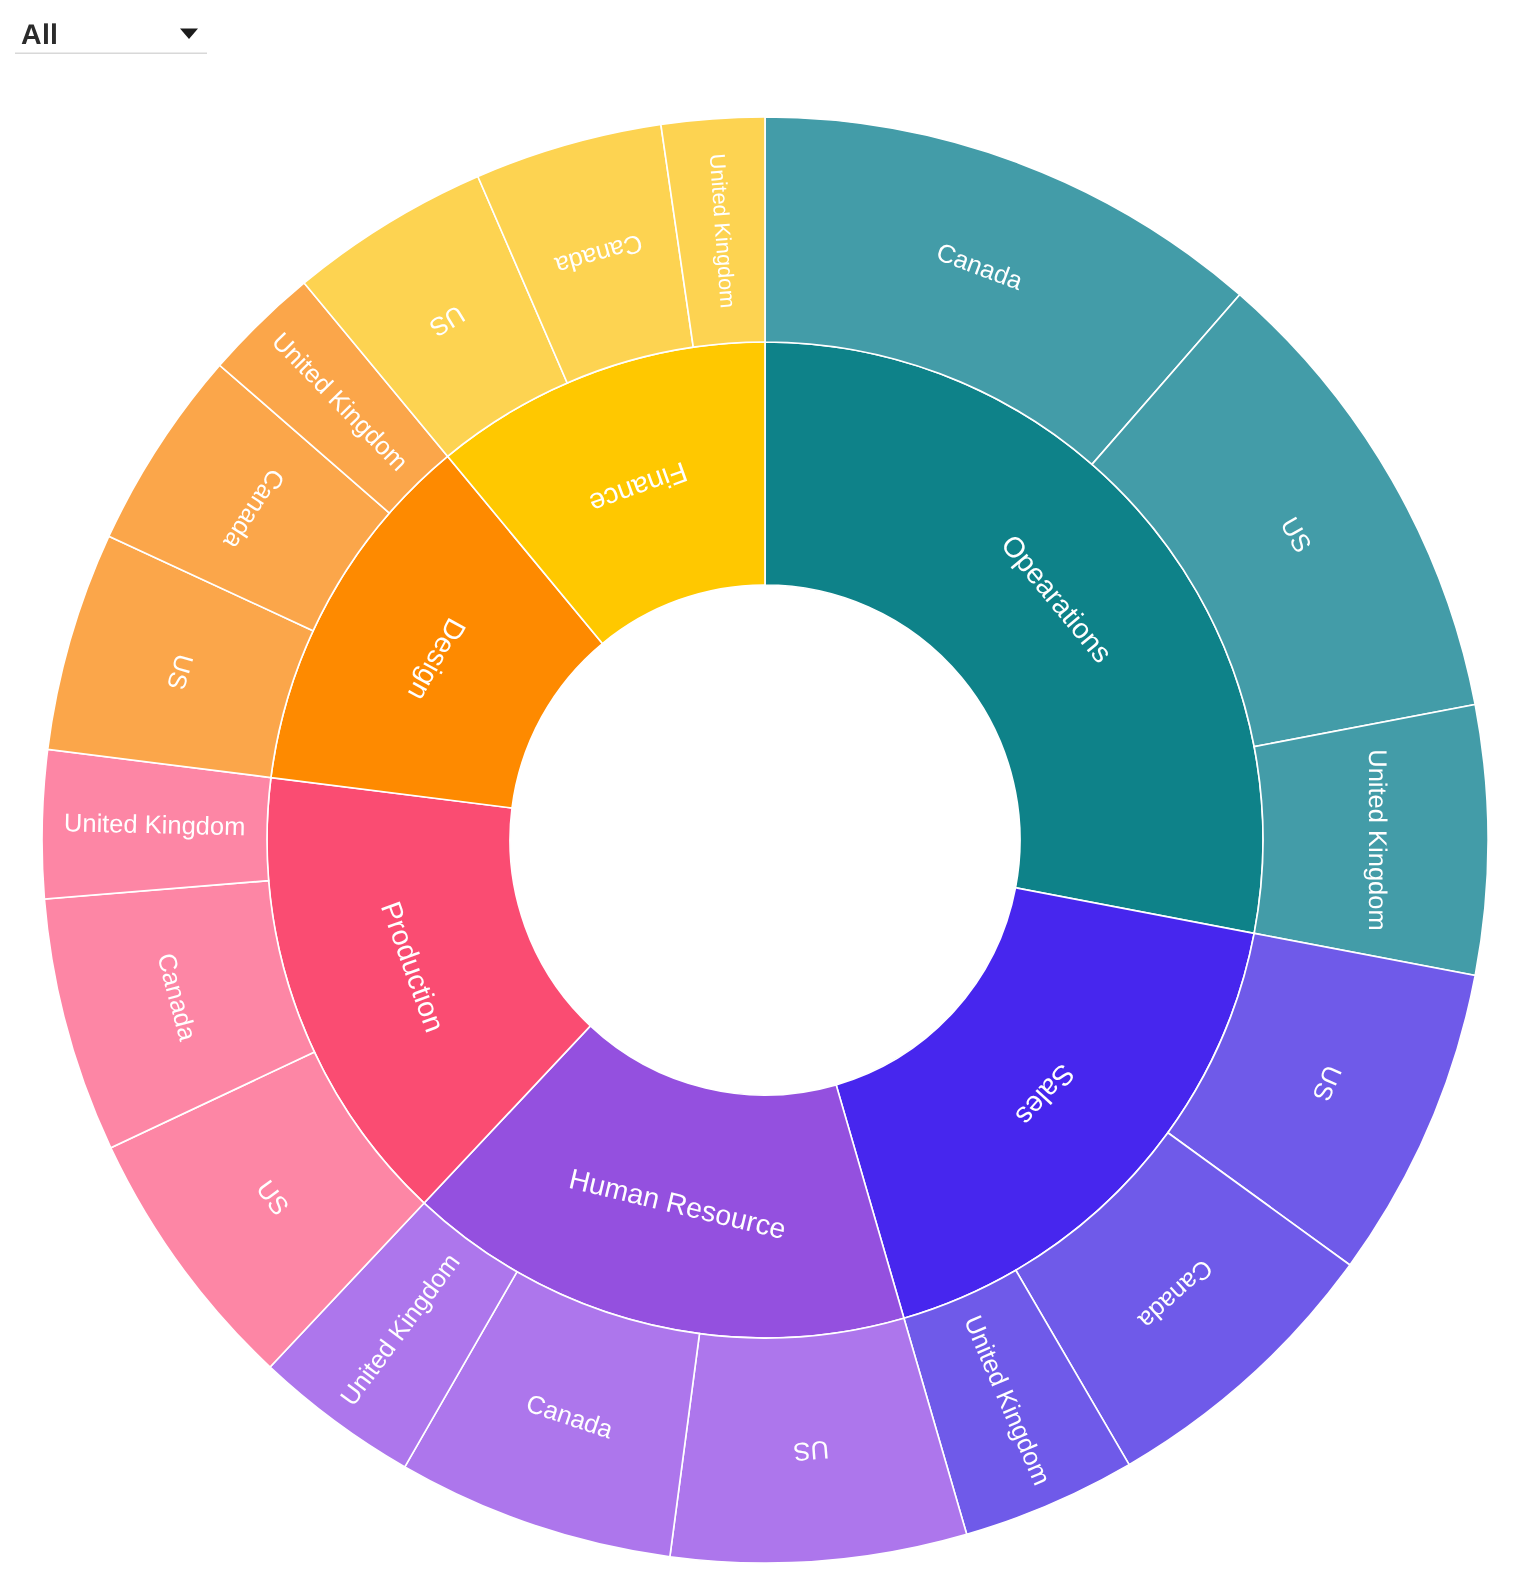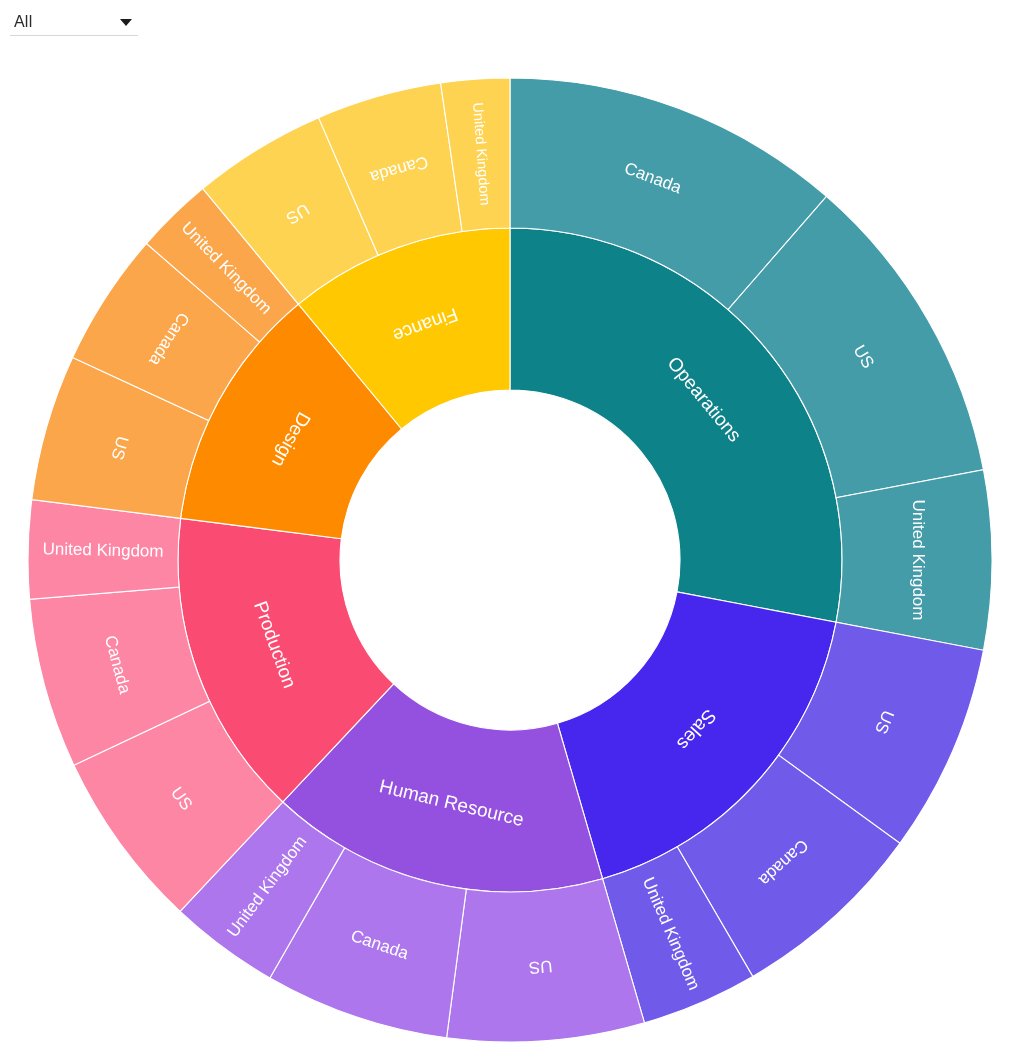--- a/index.html
+++ b/index.html
@@ -32,22 +32,22 @@
     border: none;
     border-bottom: 1px solid #d8d8d8;
     background: #ffffff;
     box-sizing: border-box;
     cursor: pointer;
   }
   .filter-value {
     position: absolute;
     left: 4px;
     top: 5px;
-    font-size: 16px;
-    font-weight: normal;
+    font-size: 19px;
+    font-weight: bold;
     color: #2b2b2b;
     letter-spacing: .2px;
     user-select: none;
   }
   .caret {
     position: absolute;
     right: 6px;
     top: 11px;
     width: 0;
     height: 0;

